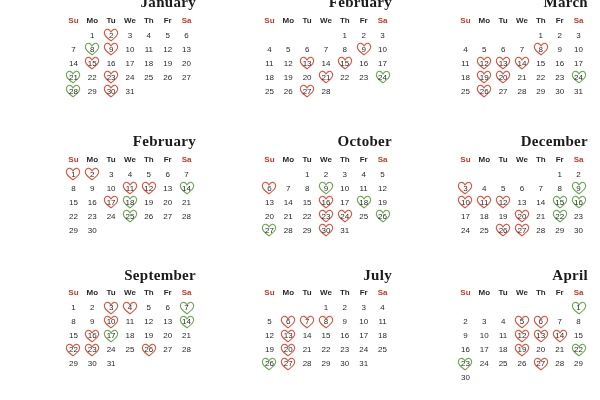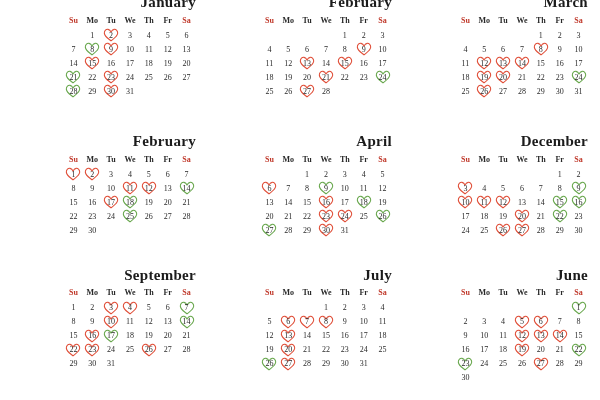--- a/index.html
+++ b/index.html
@@ -41,21 +41,21 @@
     line-height: 16px;
     text-align: center;
   }
   .month:first-child .month-title,
   .month:nth-child(2) .month-title,
   .month:nth-child(3) .month-title {
     margin-top: -6px;
   }
   table.month-table {
     border-collapse: collapse;
-    font-family: Liberation Serif, serif;
+    font-family: Liberation Sans, sans-serif;
     font-size: 8px;
     line-height: 1;
     table-layout: fixed;
     width: 132px;
   }
   table.month-table th {
     font-size: 8px;
     font-weight: bold;
     color: #2a2a2a;
     padding: 1px 0 2px 0;
@@ -477,21 +477,21 @@
             <td></td>
             <td></td>
             <td></td>
             <td></td>
             <td class="sat"></td>
           </tr>
         </tbody>
       </table>
     </div>
     <div class="month">
-      <div class="month-title">April</div>
+      <div class="month-title">October</div>
       <table class="month-table">
         <thead>
           <tr>
             <th class="weekend-head">Su</th>
             <th>Mo</th>
             <th>Tu</th>
             <th>We</th>
             <th>Th</th>
             <th>Fr</th>
             <th class="weekend-head">Sa</th>
@@ -877,21 +877,21 @@
             <td><span class="daynum">28</span></td>
             <td><span class="daynum">29</span></td>
             <td><span class="daynum">30</span></td>
             <td><span class="daynum">31</span></td>
             <td class="sat"></td>
           </tr>
         </tbody>
       </table>
     </div>
     <div class="month">
-      <div class="month-title">June</div>
+      <div class="month-title">April</div>
       <table class="month-table">
         <thead>
           <tr>
             <th class="weekend-head">Su</th>
             <th>Mo</th>
             <th>Tu</th>
             <th>We</th>
             <th>Th</th>
             <th>Fr</th>
             <th class="weekend-head">Sa</th>

